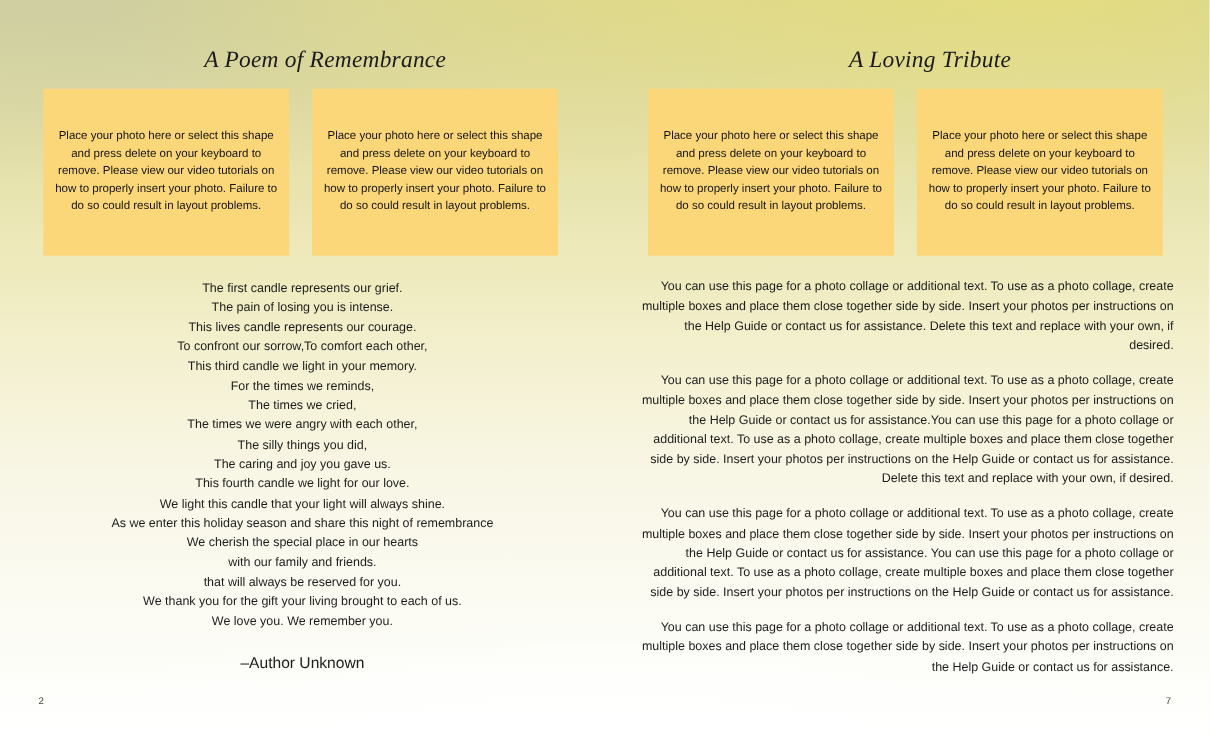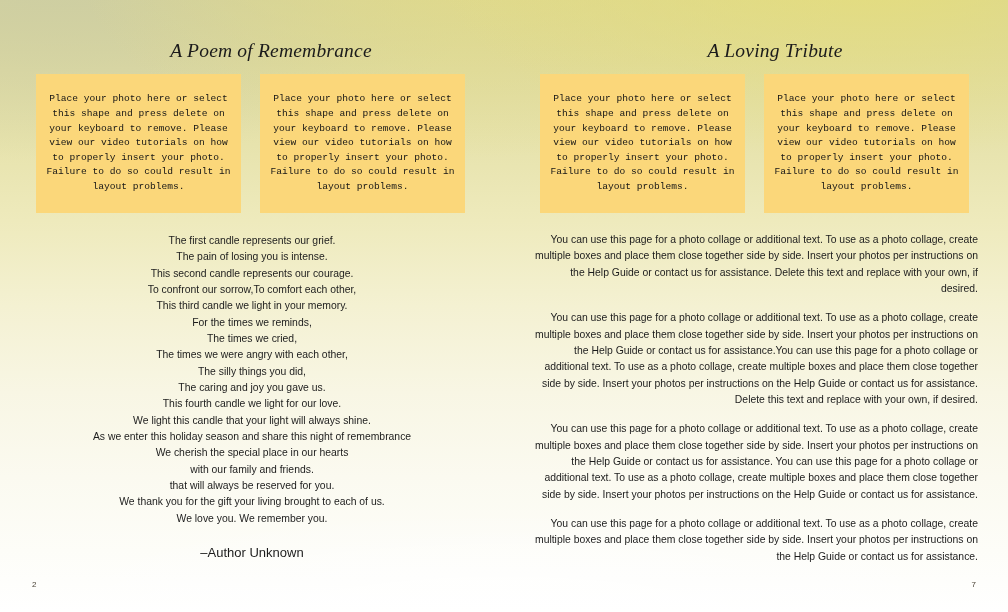--- a/index.html
+++ b/index.html
@@ -66,21 +66,20 @@
 
   
   .photo-row {
     position: absolute;
     top: 74px;
     left: 36px;
     width: 429px;
     height: 139px;
     display: flex;
     justify-content: space-between;
-    font-family: Liberation Mono, monospace;
   }
   .photo-box {
     width: 205px;
     height: 139px;
     background: #fbd77a;
     display: flex;
     align-items: center;
     justify-content: center;
     box-sizing: border-box;
     padding: 0 7px;
@@ -152,21 +151,21 @@
         <div class="photo-box-text">Place your photo here or select this shape and press delete on your keyboard to remove.  Please view our video tutorials on how to properly insert your photo.  Failure to do so could result in layout problems.</div>
       </div>
       <div class="photo-box">
         <div class="photo-box-text">Place your photo here or select this shape and press delete on your keyboard to remove.  Please view our video tutorials on how to properly insert your photo.  Failure to do so could result in layout problems.</div>
       </div>
     </div>
 
     <div class="poem">
       <span class="poem-line">The first candle represents our grief.</span>
       <span class="poem-line">The pain of losing you is intense.</span>
-      <span class="poem-line">This second candle represents our courage.</span>
+      <span class="poem-line">This lives candle represents our courage.</span>
       <span class="poem-line">To confront our sorrow,To comfort each other,</span>
       <span class="poem-line">This third candle we light in your memory.</span>
       <span class="poem-line">For the times we reminds,</span>
       <span class="poem-line">The times we cried,</span>
       <span class="poem-line">The times we were angry with each other,</span>
       <span class="poem-line">The silly things you did,</span>
       <span class="poem-line">The caring and joy you gave us.</span>
       <span class="poem-line">This fourth candle we light for our love.</span>
       <span class="poem-line">We light this candle that your light will always shine.</span>
       <span class="poem-line">As we enter this holiday season and share this night of remembrance</span>

